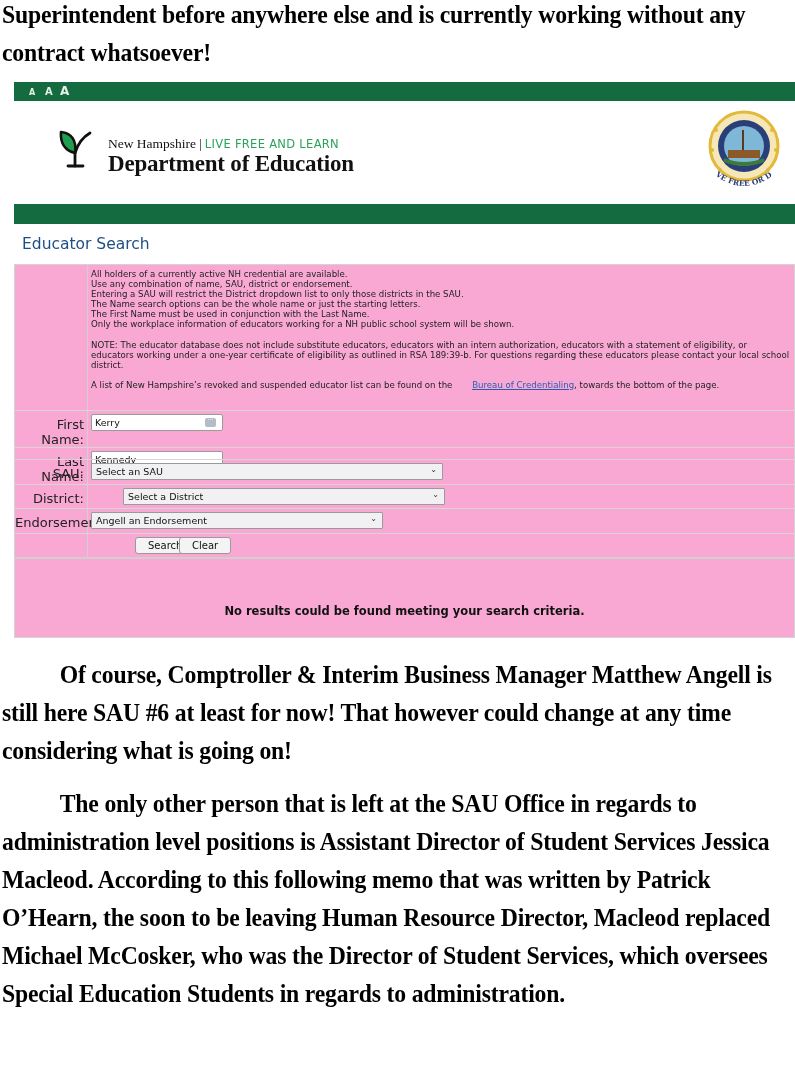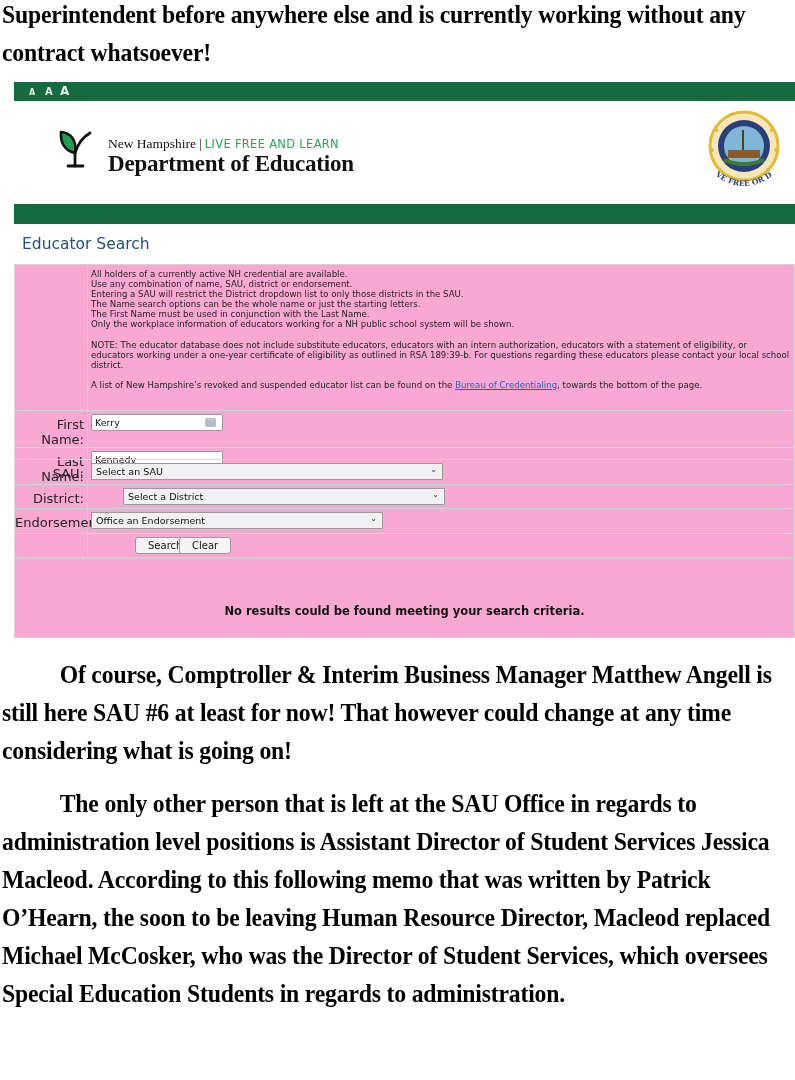--- a/index.html
+++ b/index.html
@@ -41,21 +41,21 @@
 
   .bottombar { position: absolute; left: 0; top: 122px; width: 781px; height: 20px; background: #146b3f; }
 
   .page-title { position: absolute; left: 8px; top: 153px; font-family: "DejaVu Sans", sans-serif; font-size: 15.5px; color: #1f4e85; }
 
   .form-box { position: absolute; left: 0; top: 182px; width: 781px; height: 374px; background: #f9a8d4; border: 1px solid #d4d4d4; }
   .label-col { position: absolute; left: 0; top: 0; width: 73px; height: 292px; border-right: 1px solid #d0d0d0; }
   .info-block { position: absolute; left: 76px; top: 4px; width: 700px; font-family: "DejaVu Sans", sans-serif; font-size: 8.6px; line-height: 10.1px; color: #222; }
   .info-block p { margin: 0; }
   .info-gap { height: 10px; }
-  .info-block a { color: #2a5db0; text-decoration: underline; cursor: pointer; }
+  .info-block a { color: #2a5db0; text-decoration: underline; cursor: pointer; margin-left: 17px; }
 
   .row { position: absolute; left: 0; width: 779px; border-top: 1px solid #d6d6d6; height: 24.5px; }
   .row-label { position: absolute; left: 0; width: 69px; text-align: right; font-family: "DejaVu Sans", sans-serif; font-size: 13px; color: #222; top: 6px; }
   .text-input { position: absolute; left: 76px; top: 3px; height: 17px; width: 132px; border: 1px solid #9a9a9a; border-radius: 2px; background: #fff; font-family: "DejaVu Sans", sans-serif; font-size: 9.5px; padding: 2px 3px; color: #111; }
   .pw-icon { position: absolute; right: 6px; top: 3px; width: 11px; height: 9px; background: #b4bcc8; border-radius: 2px; color: #fff; font-size: 7px; line-height: 5px; text-align: center; }
   .select-box { position: absolute; left: 76px; top: 3px; height: 17px; border: 1px solid #9a9a9a; border-radius: 1px; background: #f1f1f3; font-family: "DejaVu Sans", sans-serif; font-size: 9.5px; padding: 2px 4px; color: #111; cursor: pointer; }
   .chev { position: absolute; right: 5px; top: 1px; font-size: 8px; color: #333; }
   .btn { position: absolute; top: 3px; height: 17px; border: 1px solid #9a9a9a; border-radius: 3px; background: #f4f4f4; font-family: "DejaVu Sans", sans-serif; font-size: 10px; padding: 1px 12px; color: #111; cursor: pointer; margin-left: 44px; }
 
   .results-area { position: absolute; left: 0; top: 292px; width: 779px; height: 80px; border-top: 2px solid #cfcfcf; }
@@ -151,21 +151,21 @@
       <div class="row-label">District:</div>
       <div class="select-box" style="width:322px;margin-left:32px;">
         <span>Select a District</span>
         <span class="chev">⌄</span>
       </div>
     </div>
 
     <div class="row" style="top:243px;">
       <div class="row-label">Endorsement:</div>
       <div class="select-box" style="width:292px;">
-        <span>Office an Endorsement</span>
+        <span>Angell an Endorsement</span>
         <span class="chev">⌄</span>
       </div>
     </div>
 
     <div class="row" style="top:267.5px;">
       <button class="btn" style="left:76px;">Search</button>
       <button class="btn" style="left:120px;">Clear</button>
     </div>
 
     <div class="results-area">

